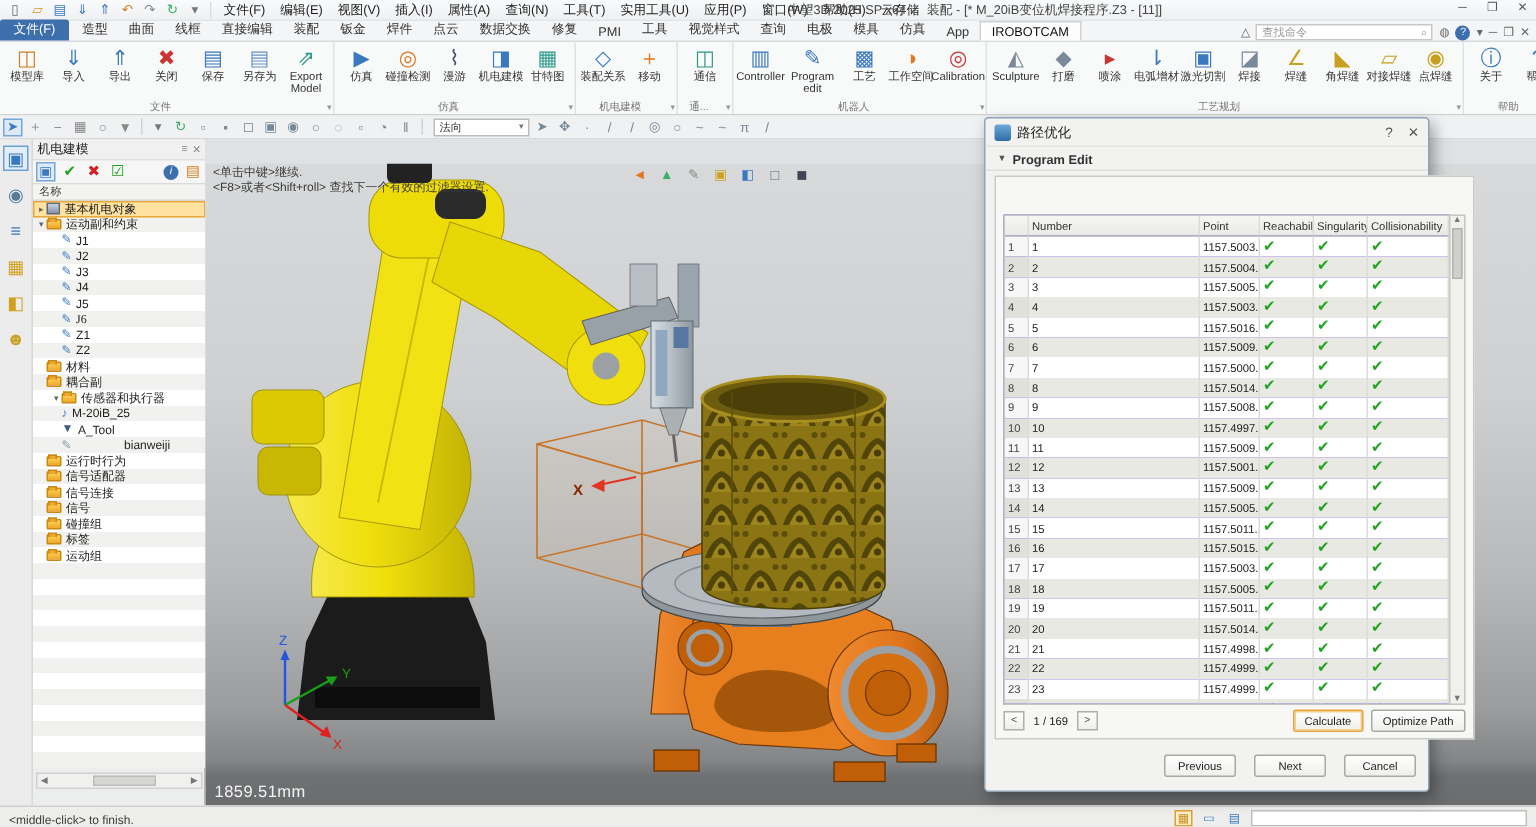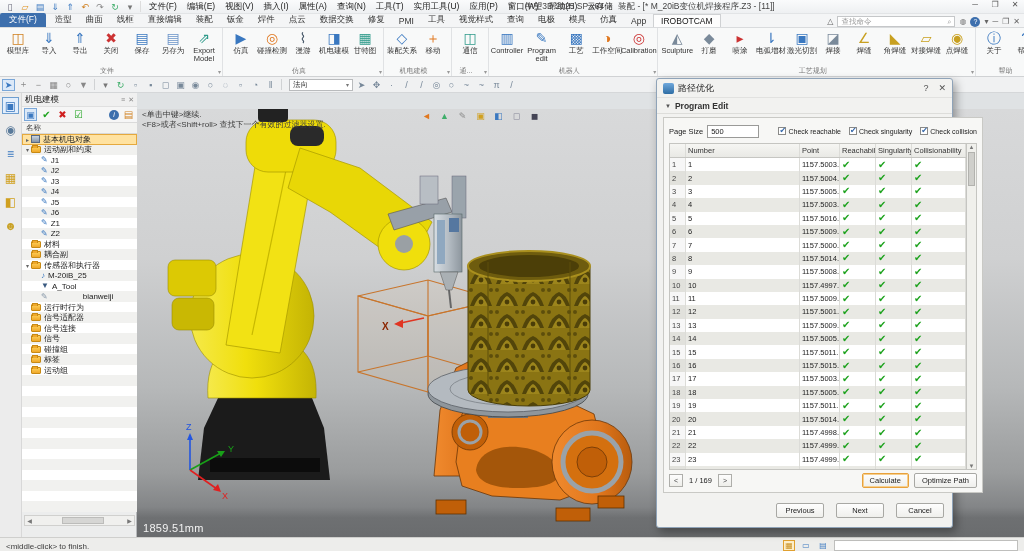--- a/index.html
+++ b/index.html
@@ -463,21 +463,21 @@
           <span style="margin-left: 1px;">J4</span>
         </div>
         <div class="trow" style="padding-left: 12px;">
           <span class="texp"></span>
           <span class="tglyph" style="color: rgb(58, 120, 192);">✎</span>
           <span style="margin-left: 1px;">J5</span>
         </div>
         <div class="trow" style="padding-left: 12px;">
           <span class="texp"></span>
           <span class="tglyph" style="color: rgb(58, 120, 192);">✎</span>
-          <span style="margin-left: 1px;">J6</span>
+          <span style="margin-left: 1px; font-family: Liberation Serif, serif;">J6</span>
         </div>
         <div class="trow" style="padding-left: 12px;">
           <span class="texp"></span>
           <span class="tglyph" style="color: rgb(58, 120, 192);">✎</span>
           <span style="margin-left: 1px;">Z1</span>
         </div>
         <div class="trow" style="padding-left: 12px;">
           <span class="texp"></span>
           <span class="tglyph" style="color: rgb(58, 120, 192);">✎</span>
           <span style="margin-left: 1px;">Z2</span>
@@ -485,21 +485,21 @@
         <div class="trow" style="padding-left: 2px;">
           <span class="texp"></span>
           <span class="ticon folder"></span>
           <span style="margin-left: 1px;">材料</span>
         </div>
         <div class="trow" style="padding-left: 2px;">
           <span class="texp"></span>
           <span class="ticon folder"></span>
           <span style="margin-left: 1px;">耦合副</span>
         </div>
-        <div class="trow" style="padding-left: 2px;">
+        <div class="trow" style="padding-left: 12px;">
           <span class="texp">▾</span>
           <span class="ticon folder"></span>
           <span style="margin-left: 1px;">传感器和执行器</span>
         </div>
         <div class="trow" style="padding-left: 12px;">
           <span class="texp"></span>
           <span class="tglyph" style="color: rgb(58, 120, 192);">♪</span>
           <span style="margin-left: 1px;">M-20iB_25</span>
         </div>
         <div class="trow" style="padding-left: 12px;">
@@ -693,38 +693,20 @@
     <span class="dright">
       <span>?</span>
       <span>✕</span>
     </span>
   </div>
   <div class="dsection">
     <span class="tri">▼</span>
     <span>Program Edit</span>
   </div>
   <div class="dpanel">
-    <div class="pagerow">
-      <span>Page Size</span>
-      <span class="pageinput">500</span>
-      <span class="cbwrap" id="cbwrap">
-          <span class="cb">
-            <span class="cbbox"></span>
-            <span>Check reachable</span>
-          </span>
-          <span class="cb">
-            <span class="cbbox"></span>
-            <span>Check singularity</span>
-          </span>
-          <span class="cb">
-            <span class="cbbox"></span>
-            <span>Check collision</span>
-          </span>
-        </span>
-    </div>
     <div class="dtable">
       <div class="thead" id="thead">
           <div></div>
           <div>Number</div>
           <div>Point</div>
           <div>Reachability</div>
           <div>Singularity</div>
           <div>Collisionability</div>
         </div>
       <div id="tbody">

